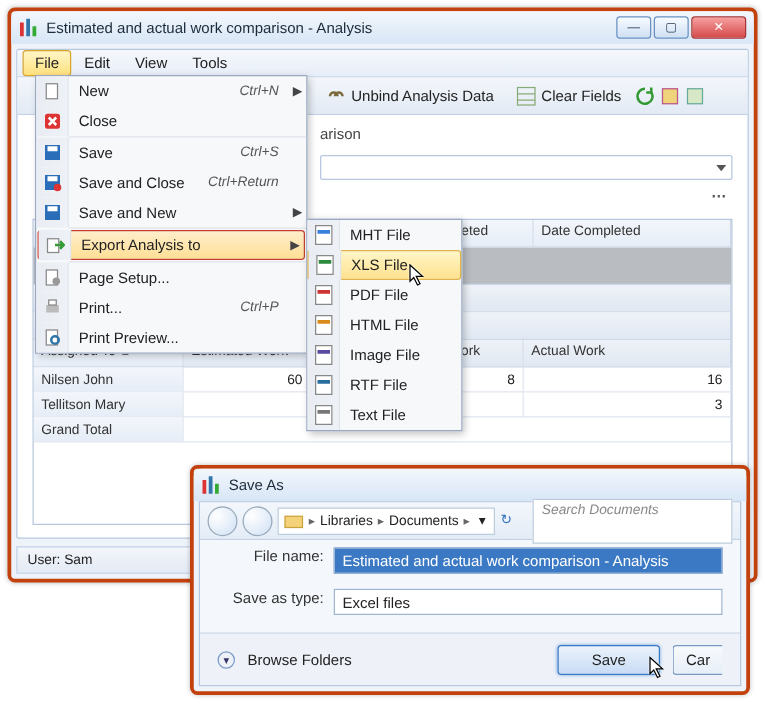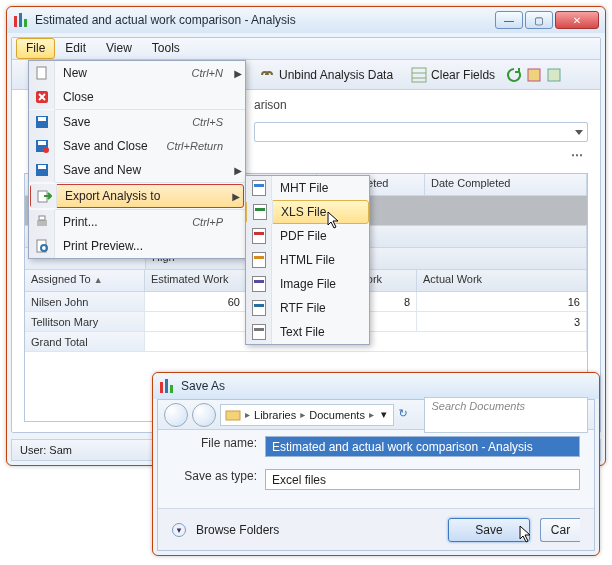--- a/index.html
+++ b/index.html
@@ -1,17 +1,17 @@
 <!DOCTYPE html>
 <html><head>
 <meta charset="utf-8">
 <style>
   * { box-sizing: border-box; font-family: "Segoe UI", Tahoma, sans-serif; }
   body { margin: 0; background: #fff; width: 612px; height: 565px; position: relative; overflow: hidden; font-size: 12px; color: #222; }
-  .win { position: absolute; border: 1px solid #c2410c; border-radius: 6px; background: #eef3f9; box-shadow: 0 0 4px rgba(0,0,0,.25); }
+  .win { position: absolute; border: 3px solid #c2410c; border-radius: 6px; background: #eef3f9; box-shadow: 0 0 4px rgba(0,0,0,.25); }
   .win.main { left: 6px; top: 6px; width: 600px; height: 460px; }
   .titlebar { height: 26px; background: linear-gradient(#f3f7fc,#d7e6f6); border-radius: 6px 6px 0 0; display: flex; align-items: center; padding: 0 6px; }
   .titlebar .ticon { width: 16px; height: 16px; margin-right: 6px; }
   .titlebar .ttext { flex: 1; font-size: 12px; color: #1c2b3a; }
   .winbtn { width: 28px; height: 18px; margin-left: 2px; border: 1px solid #6a91c2; border-radius: 3px; background: linear-gradient(#f7fbff,#cfe0f4); display: inline-flex; align-items: center; justify-content: center; font-size: 10px; color: #2b3c55; }
   .winbtn.close { background: linear-gradient(#f7a1a1,#d64a4a); color: #fff; border-color: #a33; width: 44px; }
   .content { background: #fff; border: 1px solid #b7c7dd; margin: 4px; border-radius: 2px; position: absolute; left: 0; right: 0; top: 26px; bottom: 28px; }
   .menubar { height: 22px; background: linear-gradient(#f5f8fc,#e7eef9); border-bottom: 1px solid #c4d2e6; display: flex; align-items: stretch; padding: 0 4px; }
   .menubar .mitem { padding: 3px 10px; cursor: default; }
   .menubar .mitem.active { background: linear-gradient(#fff6c7,#ffe07e); border: 1px solid #d8a62f; border-radius: 3px; padding: 2px 9px; }
@@ -248,20 +248,30 @@
             <path d="M8 8h6M12 5l3 3-3 3" fill="none" stroke="#393" stroke-width="2"></path>
           </svg></span>
       </span>
       <span class="ddlabel">Export Analysis to</span>
       <span class="ddarrow">▶</span>
     </div>
     <div class="ddsep"></div>
     <div class="dditem">
       <span class="ddicon">
         <span class="ico"><svg viewBox="0 0 16 16">
+            <rect x="3" y="2" width="9" height="12" fill="#fff" stroke="#888"></rect>
+            <circle cx="11" cy="11" r="3" fill="#999"></circle>
+          </svg></span>
+      </span>
+      <span class="ddlabel">Page Setup...</span>
+      <span class="ddarrow"></span>
+    </div>
+    <div class="dditem">
+      <span class="ddicon">
+        <span class="ico"><svg viewBox="0 0 16 16">
             <rect x="3" y="6" width="10" height="6" fill="#bbb"></rect>
             <rect x="5" y="2" width="6" height="4" fill="#fff" stroke="#888"></rect>
           </svg></span>
       </span>
       <span class="ddlabel">Print...</span>
       <span class="ddshort">Ctrl+P</span>
       <span class="ddarrow"></span>
     </div>
     <div class="dditem">
       <span class="ddicon">

